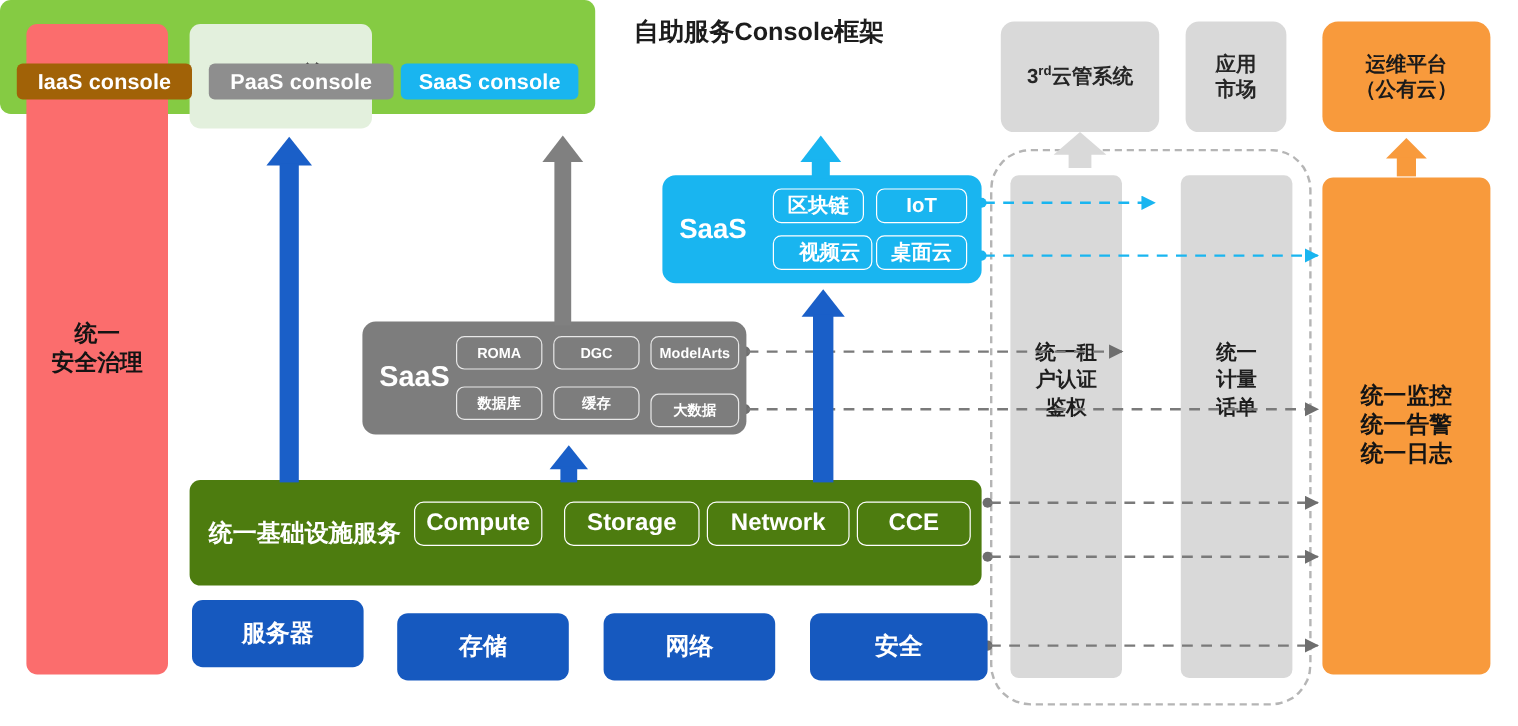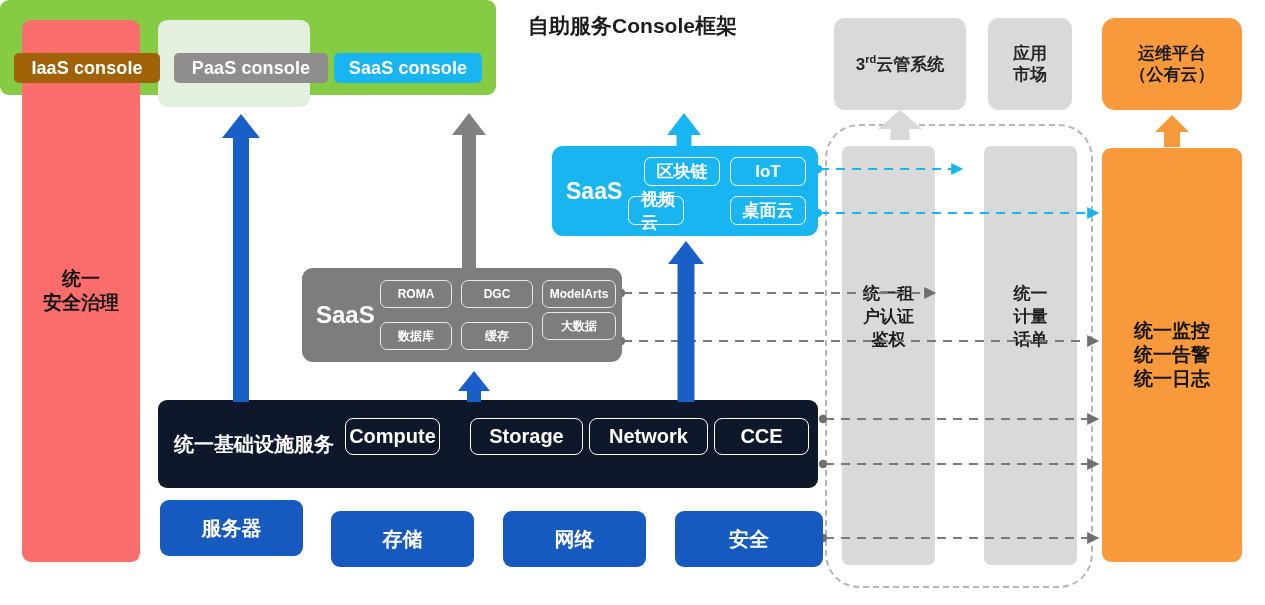--- a/index.html
+++ b/index.html
@@ -145,21 +145,21 @@
     border: 1.6px solid #e8e8e8;
     border-radius: 7px;
     display: flex; align-items: center; justify-content: center;
     color: #ffffff;
     font-size: 12px;
     font-weight: 600;
   }
 
   
   .block-infra {
-    background: #0f172a;
+    background: #4d7c0f;
     border-radius: 9px;
   }
   .block-infra .blk-label {
     position: absolute;
     left: 16px; top: 50%;
     transform: translateY(-50%);
     color: #fff;
     font-size: 20px;
     font-weight: 700;
   }
@@ -290,37 +290,37 @@
 （公有云）</div>
 
   <div class="box panel-orange-tall" style="left:1102px; top:148px; width:140px; height:414px;">统一监控
 统一告警
 统一日志</div>
 
   <div class="block-saas abs" style="left:552px; top:146px; width:266px; height:90px;">
     <div class="blk-label">SaaS</div>
     <div class="saas-item" style="left:92px; top:11px; width:76px;">区块链</div>
     <div class="saas-item" style="left:178px; top:11px; width:76px;">IoT</div>
-    <div class="saas-item" style="left:76px; top:50px; width:56px;padding-left:12px;">视频云</div>
+    <div class="saas-item" style="left:92px; top:50px; width:83px;padding-left:12px;">视频云</div>
     <div class="saas-item" style="left:178px; top:50px; width:76px;">桌面云</div>
   </div>
 
   <div class="block-paas abs" style="left:302px; top:268px; width:320px; height:94px;">
     <div class="blk-label">SaaS</div>
     <div class="paas-item" style="left:78px; top:12px; width:72px;">ROMA</div>
     <div class="paas-item" style="left:159px; top:12px; width:72px;">DGC</div>
     <div class="paas-item" style="left:240px; top:12px; width:74px;">ModelArts</div>
     <div class="paas-item" style="left:78px; top:54px; width:72px;">数据库</div>
     <div class="paas-item" style="left:159px; top:54px; width:72px;">缓存</div>
-    <div class="paas-item" style="left:240px; top:44px; width:74px;">大数据</div>
+    <div class="paas-item" style="left:240px; top:60px; width:74px;">大数据</div>
   </div>
 
   <div class="block-infra abs" style="left:158px; top:400px; width:660px; height:88px;">
     <div class="blk-label">统一基础设施服务</div>
-    <div class="infra-item" style="left:187px; width:95px;">Compute</div>
+    <div class="infra-item" style="left:187px; width:107px;">Compute</div>
     <div class="infra-item" style="left:312px; width:113px;">Storage</div>
     <div class="infra-item" style="left:431px; width:119px;">Network</div>
     <div class="infra-item" style="left:556px; width:95px;">CCE</div>
   </div>
 
   <div class="box hw-box" style="left:160px; top:500px; width:143px; height:56px;">服务器</div>
   <div class="box hw-box" style="left:331px; top:511px; width:143px; height:56px;">存储</div>
   <div class="box hw-box" style="left:503px; top:511px; width:143px; height:56px;">网络</div>
   <div class="box hw-box" style="left:675px; top:511px; width:148px; height:56px;">安全</div>
 

